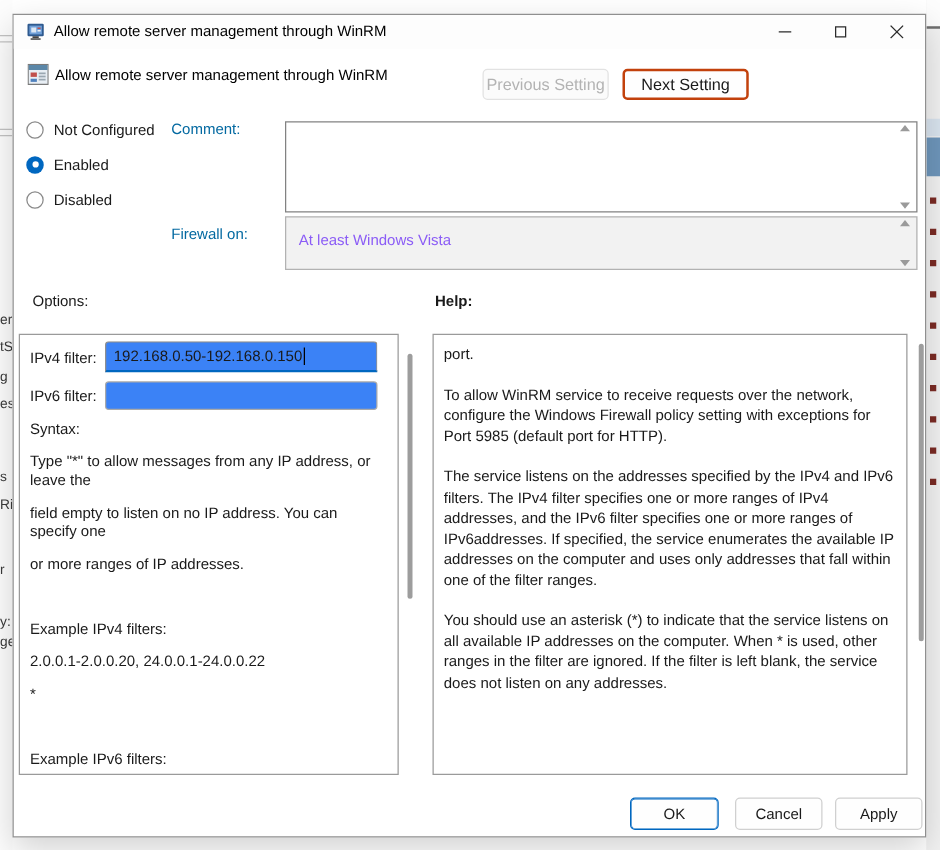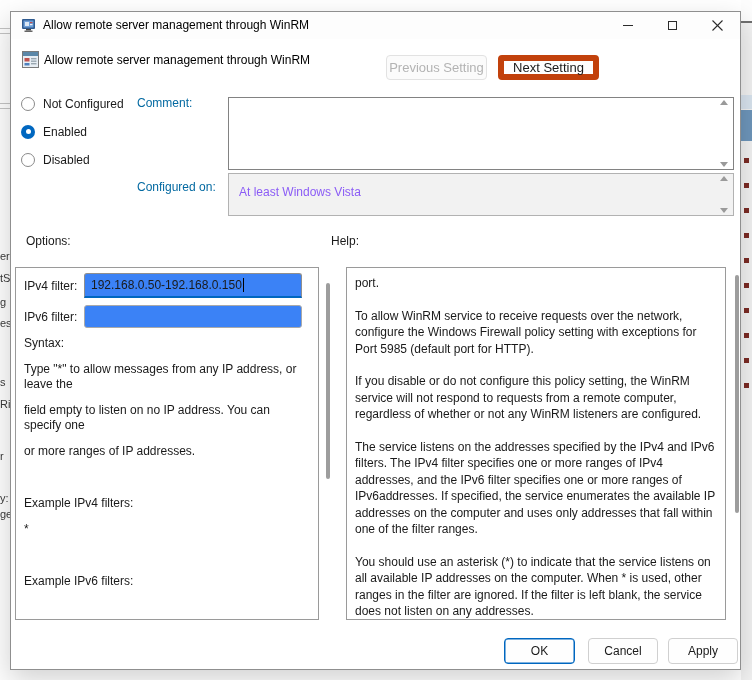--- a/index.html
+++ b/index.html
@@ -33,41 +33,41 @@
   .winbtns { position:absolute; right:0; top:0; height:27px; display:flex; }
   .winbtn { width:45px; height:27px; display:flex; align-items:center; justify-content:center; background:transparent; border:none; cursor:default; }
   .glyph-min { width:10px; height:1px; background:#2b2b2b; }
   .glyph-max { width:9px; height:9px; border:1px solid #2b2b2b; }
 
   .setting-icon { position:absolute; left:11px; top:39px; width:17px; height:17px; }
   .setting-title { position:absolute; left:33px; top:41px; font-size:12px; color:#000; white-space:nowrap; }
   .hdr-btn { position:absolute; top:43px; width:101px; height:25px; border-radius:4px; font-size:13px;
              font-family:inherit; display:flex; align-items:center; justify-content:center; }
   .btn-prev { left:375px; background:#fbfbfb; border:1px solid #e2e2e2; color:#b3b3b3; }
-  .btn-next { left:487px; background:#fefefe; border:6px solid #c2410c; color:#1a1a1a; }
+  .btn-next { left:487px; background:#fefefe; border:2px solid #c2410c; color:#1a1a1a; }
 
   
   #radio-group { position:absolute; left:10px; top:83px; width:120px;text-align:center; }
   .radio-row { display:flex; align-items:center; height:17px; margin-bottom:11px; }
   .radio { width:14px; height:14px; border-radius:50%; border:1px solid #8a8a8a; background:#fff; flex:0 0 14px; position:relative; }
   .radio.selected { border:none; background:#0067c0; }
   .radio.selected::after { content:''; position:absolute; left:4.5px; top:4.5px; width:5px; height:5px; border-radius:50%; background:#fff; }
   .radio-label { margin-left:8px; white-space:nowrap; }
 
   .field-label { position:absolute; font-size:12px; color:#0369a1; white-space:nowrap; }
   .comment-box { position:absolute; left:217px; top:85px; width:506px; height:73px; background:#fff; border:1px solid #828282; }
   .supported-box { position:absolute; left:217px; top:161px; width:506px; height:43px; background:#f2f2f2; border:1px solid #b2b2b2; }
   .supported-text { position:absolute; left:10px; top:11px; color:#8b5cf6; }
   .mini-scroll { position:absolute; right:2px; top:2px; bottom:2px; width:15px; display:flex; flex-direction:column; justify-content:space-between; align-items:center; }
   .tri-up { width:0; height:0; border-left:4px solid transparent; border-right:4px solid transparent; border-bottom:5px solid #9a9a9a; }
   .tri-down { width:0; height:0; border-left:4px solid transparent; border-right:4px solid transparent; border-top:5px solid #9a9a9a; }
 
   .section-label { position:absolute; font-size:12px; color:#1a1a1a; }
   .lbl-options { left:15px; top:222px; }
-  .lbl-help { left:320px; top:222px; }
+  .lbl-help { left:337px; top:222px;font-weight:bold; }
 
   .options-panel { position:absolute; left:4px; top:255px; width:304px; height:353px; background:#fff; border:1px solid #9a9a9a; overflow:hidden; }
   .opt-row-label { position:absolute; left:8px; font-size:12px; white-space:nowrap; }
   .fake-input { position:absolute; left:68px; width:218px; background:#3b82f6; border:1px solid #8f8f8f; border-radius:3px; padding:0 6px; display:flex; align-items:center; white-space:nowrap; overflow:hidden; }
   .ipv4 { top:5px; height:25px; border-bottom:2px solid #0067c0; border-radius:3px 3px 0 0; }
   .ipv6 { top:37px; height:23px; border-color:#a9a9a9; }
   .caret { display:inline-block; width:1px; height:14px; background:#000; margin-left:1px; }
   #syntax-text { position:absolute; left:8px; top:68px; right:16px; line-height:15px; }
   .syn-para { margin-top:11px; }
   .syn-para:first-child { margin-top:0; }
@@ -190,21 +190,21 @@
 
     <span class="field-label" style="left:126px; top:84px;">Comment:</span>
     <div class="comment-box">
       <span></span>
       <div class="mini-scroll">
         <span class="tri-up"></span>
         <span class="tri-down"></span>
       </div>
     </div>
 
-    <span class="field-label" style="left:126px; top:168px;">Configured on:</span>
+    <span class="field-label" style="left:126px; top:168px;">Firewall on:</span>
     <div class="supported-box">
       <span class="supported-text">At least Windows Vista</span>
       <div class="mini-scroll">
         <span class="tri-up"></span>
         <span class="tri-down"></span>
       </div>
     </div>
 
     <span class="section-label lbl-options">Options:</span>
     <span class="section-label lbl-help">Help:</span>
@@ -218,31 +218,31 @@
       <span class="opt-row-label" style="top:42px">IPv6 filter:</span>
       <div class="fake-input ipv6">
         <span></span>
       </div>
       <div id="syntax-text">
           <div class="syn-para">Syntax:</div>
           <div class="syn-para">Type "*" to allow messages from any IP address, or leave the</div>
           <div class="syn-para">field empty to listen on no IP address. You can specify one</div>
           <div class="syn-para">or more ranges of IP addresses.</div>
           <div class="syn-para big-gap">Example IPv4 filters:</div>
+          <div class="syn-para">2.0.0.1-2.0.0.20, 24.0.0.1-24.0.0.22</div>
           <div class="syn-para">*</div>
           <div class="syn-para big-gap">Example IPv6 filters:</div>
         </div>
     </div>
     <div class="scroll-thumb opt-thumb"></div>
 
     <div class="help-panel">
       <div id="help-text">
           <div class="help-para">port.</div>
           <div class="help-para">To allow WinRM service to receive requests over the network, configure the Windows Firewall policy setting with exceptions for Port 5985 (default port for HTTP).</div>
-          <div class="help-para">If you disable or do not configure this policy setting, the WinRM service will not respond to requests from a remote computer, regardless of whether or not any WinRM listeners are configured.</div>
           <div class="help-para">The service listens on the addresses specified by the IPv4 and IPv6 filters. The IPv4 filter specifies one or more ranges of IPv4 addresses, and the IPv6 filter specifies one or more ranges of IPv6addresses. If specified, the service enumerates the available IP addresses on the computer and uses only addresses that fall within one of the filter ranges.</div>
           <div class="help-para">You should use an asterisk (*) to indicate that the service listens on all available IP addresses on the computer. When * is used, other ranges in the filter are ignored. If the filter is left blank, the service does not listen on any addresses.</div>
         </div>
     </div>
     <div class="scroll-thumb help-thumb"></div>
 
     <button class="ftr-btn btn-ok">OK</button>
     <button class="ftr-btn btn-cancel">Cancel</button>
     <button class="ftr-btn btn-apply">Apply</button>
   </div>

